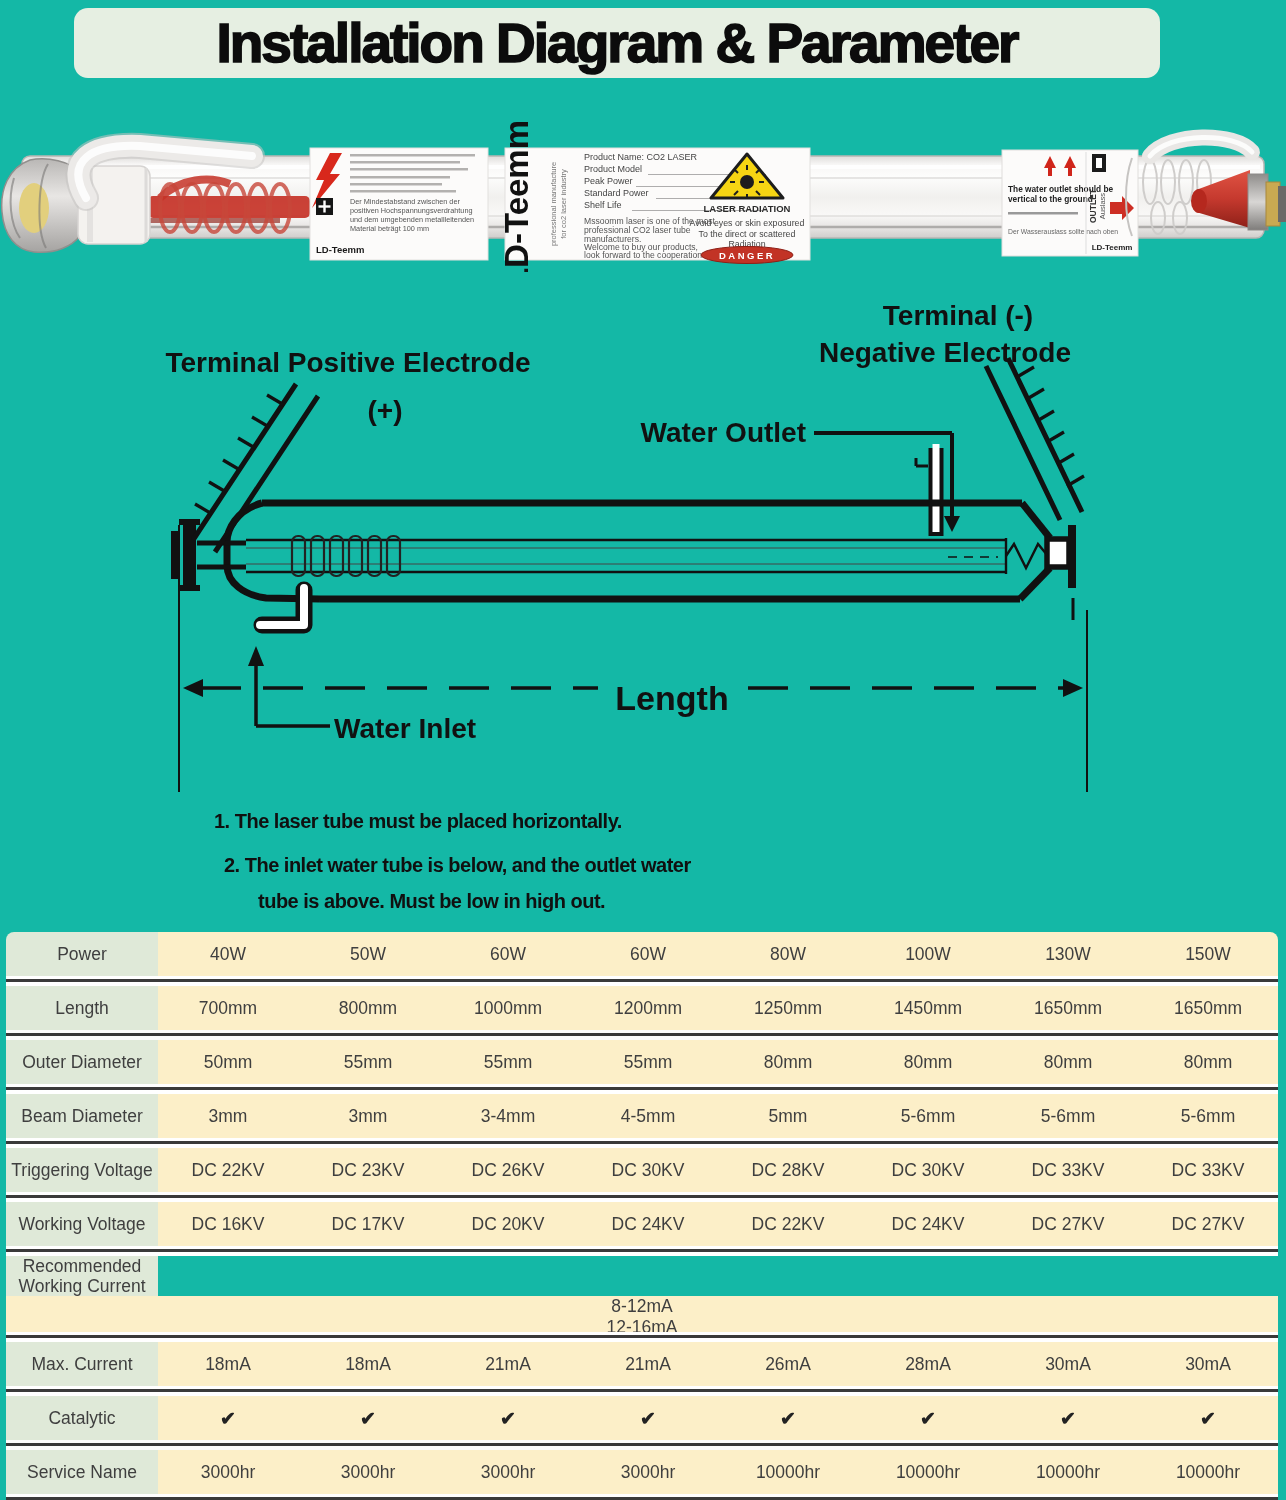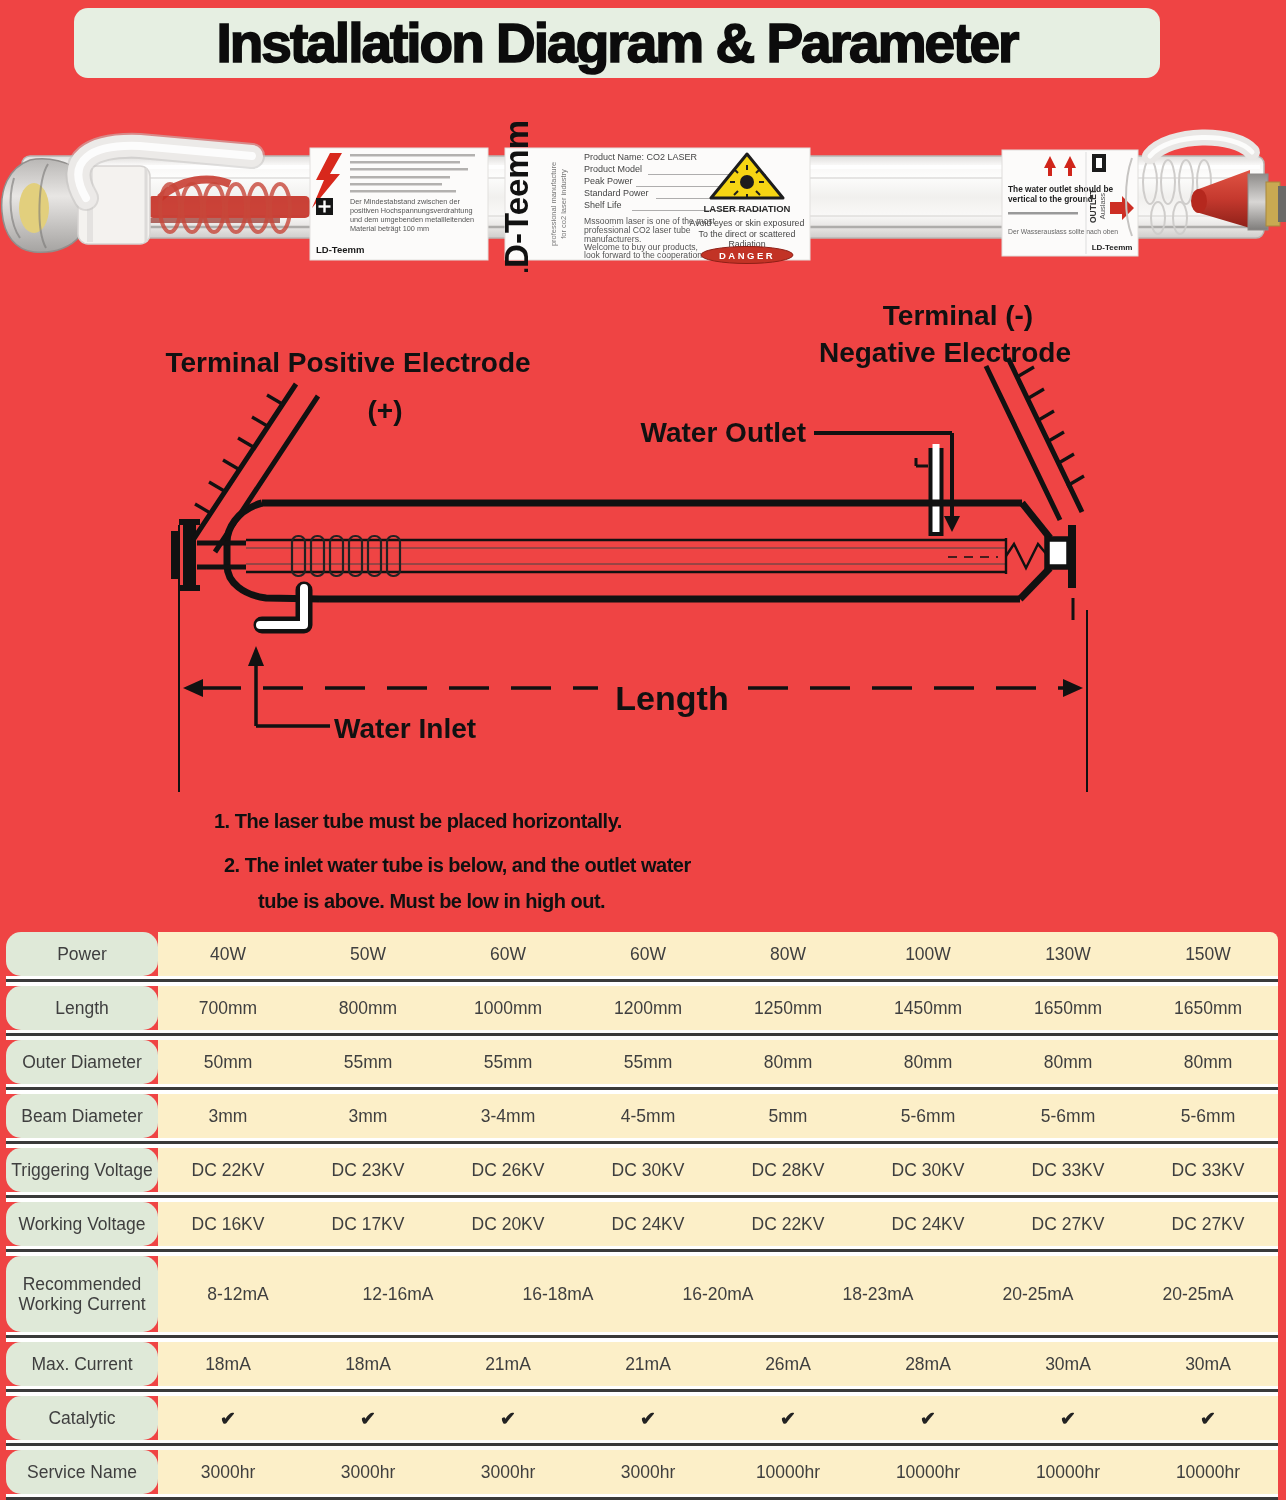--- a/index.html
+++ b/index.html
@@ -1,16 +1,16 @@
 <!DOCTYPE html>
 <html><head>
 <meta charset="utf-8">
 <style>
   html,body{margin:0;padding:0;background:#ffffff;}
-  .page{position:relative;width:1286px;height:1500px;background:#ef4444;overflow:hidden;
+  .page{position:relative;width:1286px;height:1500px;background:#14b8a6;overflow:hidden;
         font-family:"Liberation Sans",sans-serif;}
   
   .title-banner{position:absolute;left:74px;top:8px;width:1086px;height:70px;
     background:#e6efe2;border-radius:14px;display:flex;align-items:center;justify-content:center;}
   .title-text{font-size:55px;font-weight:bold;letter-spacing:-2px;color:#0c0c0c;
     -webkit-text-stroke:1.6px #0c0c0c;white-space:nowrap;}
   
   .photo{position:absolute;left:0;top:120px;}
   .diagram{position:absolute;left:0;top:280px;}
   .dg-label{font-family:"Liberation Sans",sans-serif;font-weight:bold;fill:#111;}
@@ -19,23 +19,23 @@
     background:#dde9d2;display:flex;align-items:center;justify-content:center;}
   .caution-badge span{font-size:30px;font-weight:bold;color:#111;}
   .caution-item{position:absolute;font-size:20px;font-weight:bold;color:#101010;
     letter-spacing:-0.5px;white-space:nowrap;}
   .ci1{left:214px;top:810px;}
   .ci2a{left:224px;top:854px;}
   .ci2b{left:258px;top:890px;text-align:right;}
   
   .param-table{position:absolute;left:6px;top:932px;width:1272px;border-radius:8px 8px 0 0;overflow:hidden;}
   .trow{display:flex;height:44px;}
-  .trow.tall{height:76px;}
+  .trow.tall{height:76px;flex-direction:column;}
   .trow .lbl{width:152px;background:#dfe9d8;display:flex;align-items:center;justify-content:center;
-    text-align:center;color:#3f3f3f;font-size:17.5px;line-height:1.15;padding:0 4px;box-sizing:border-box;border-radius:15px;}
+    text-align:center;color:#3f3f3f;font-size:17.5px;line-height:1.15;padding:0 4px;box-sizing:border-box;}
   .trow .cell{flex:1;background:#fcefc8;display:flex;align-items:center;justify-content:center;
     color:#3f3f3f;font-size:17.5px;}
   .trow.checks .cell{font-weight:bold;font-size:19px;color:#222;}
   .tsep{height:10px;background:#ffffff;position:relative;}
   .tsep::after{content:"";position:absolute;left:0;right:0;top:3px;height:3px;background:#3a3a3a;}
 </style>
 </head>
 <body>
 
 <div class="page">

